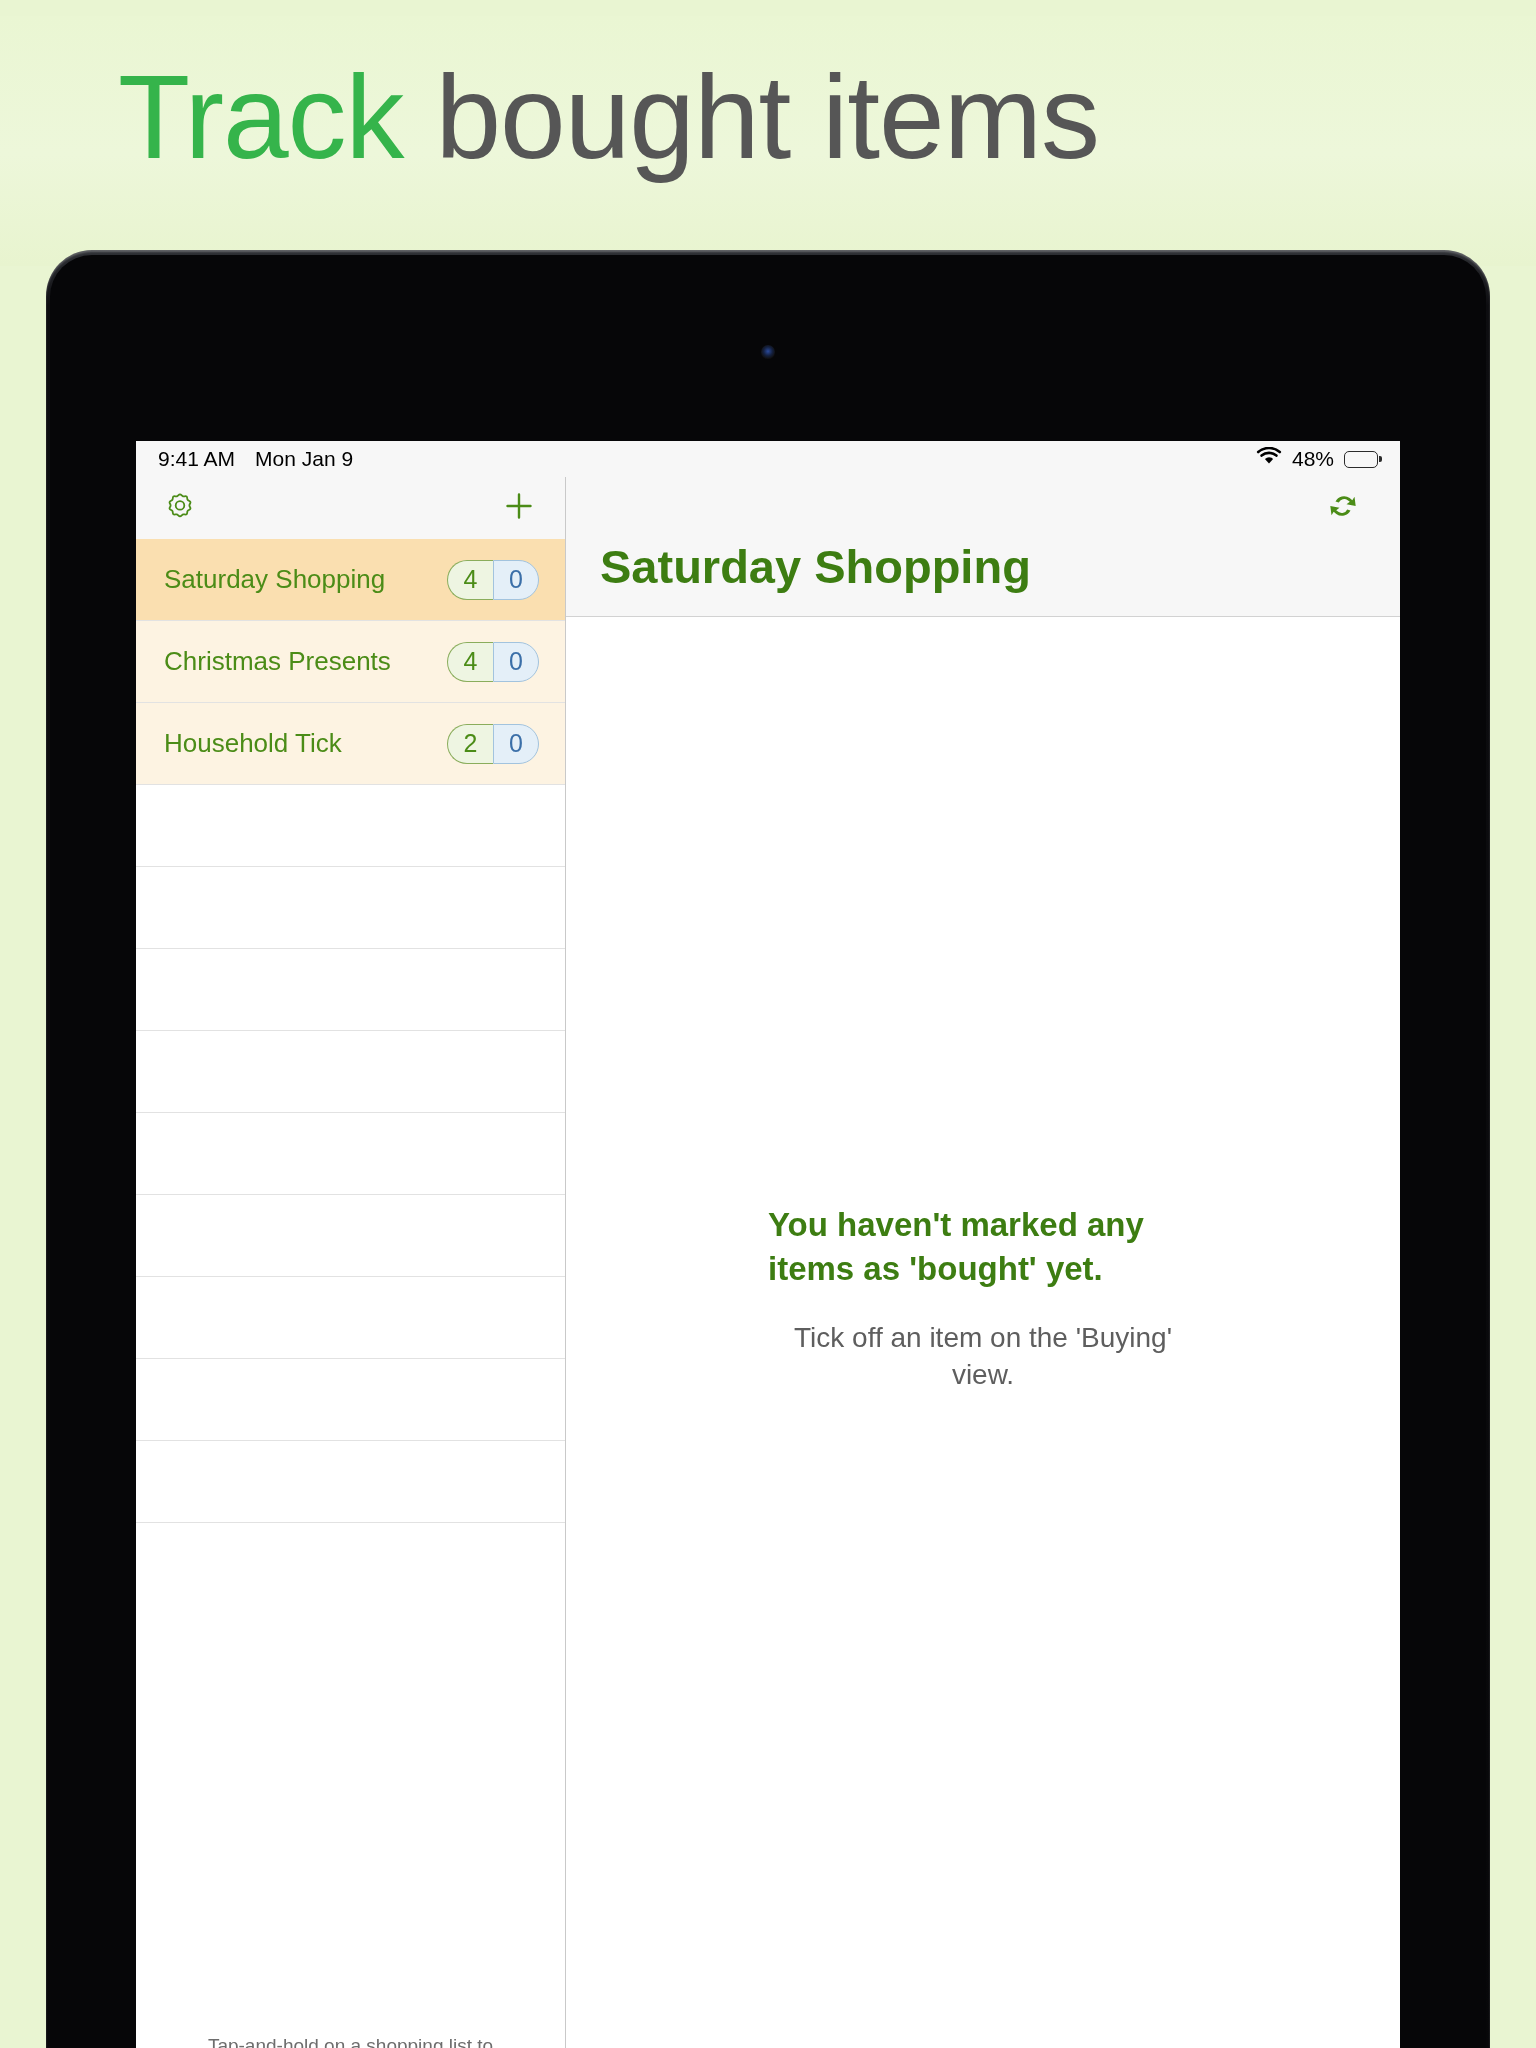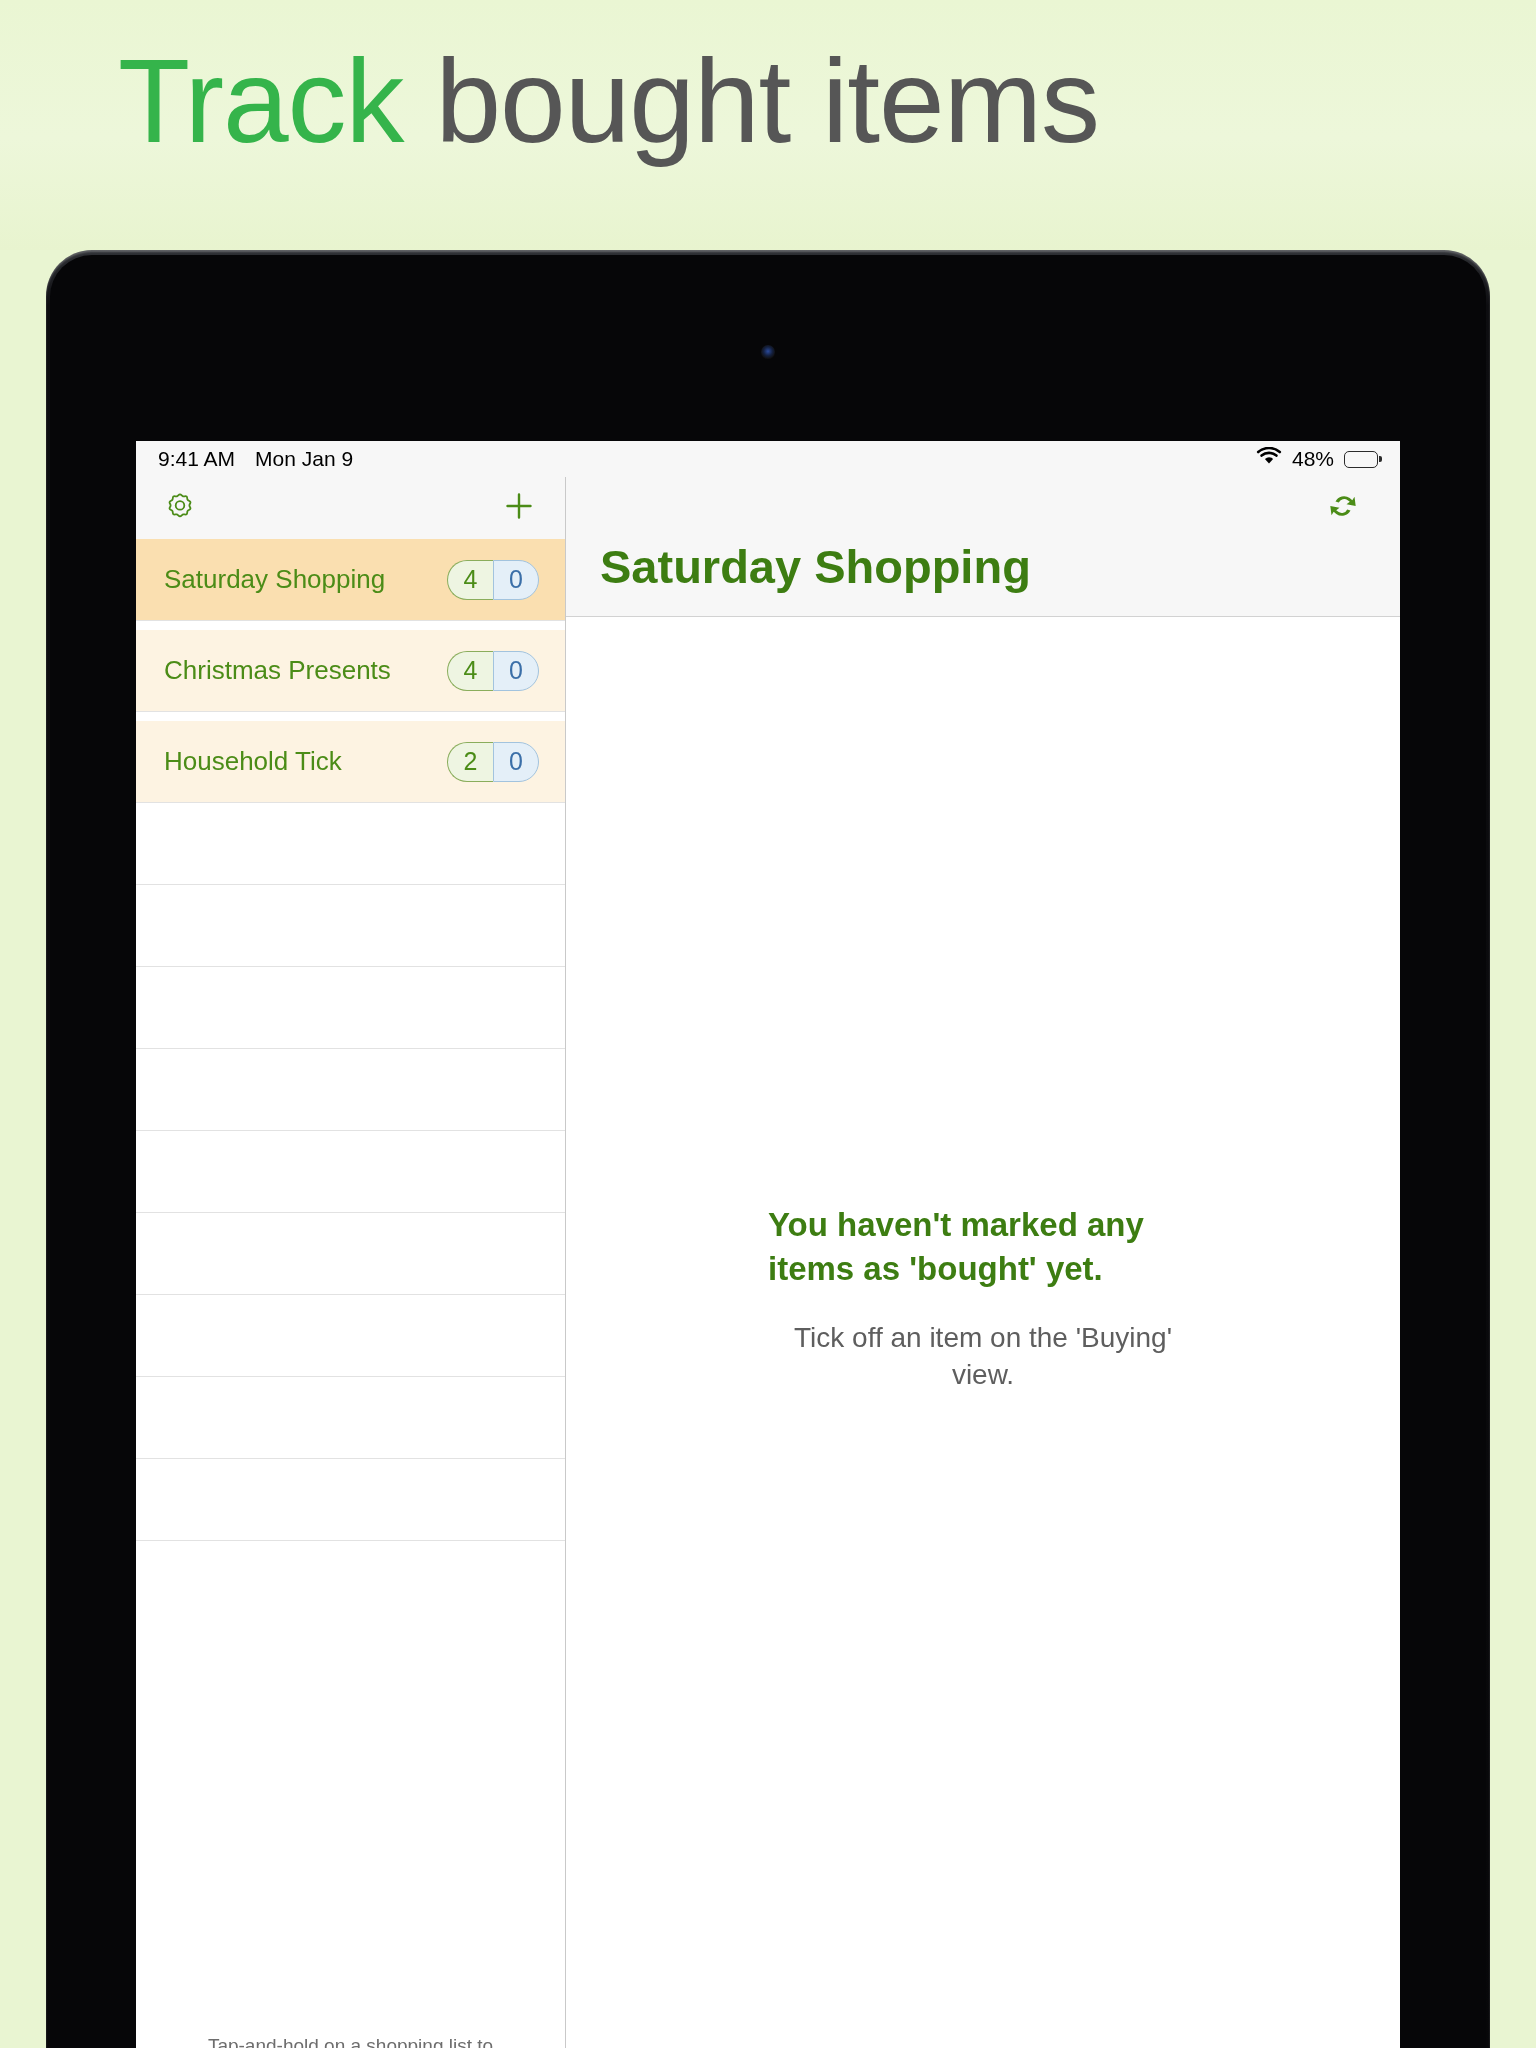--- a/index.html
+++ b/index.html
@@ -12,21 +12,21 @@
 
   body {
     font-family: "Liberation Sans", sans-serif;
     background: #e9f5d2;
     position: relative;
   }
 
   
   #promo-banner {
     position: absolute;
-    left: 0; top: 0;
+    left: 0; top: 16px;
     width: 1536px;
     height: 250px;
     background: linear-gradient(180deg, #eaf6d3 0%, #edf7da 55%, #e8f4cf 100%);
   }
 
   #promo-headline {
     position: absolute;
     left: 118px;
     top: 28px;
     font-size: 118px;
@@ -185,21 +185,21 @@
   .list-row {
     height: 82px;
     flex: 0 0 82px;
     display: flex;
     align-items: center;
     padding: 0 26px 0 28px;
     border-bottom: 1px solid #e2e2e2;
     background: #ffffff;
     cursor: pointer;
   }
-  .list-row.filled { background: #fdf3e2; margin-top: 9px; }
+  .list-row.filled { background: #fdf3e2; }
   .list-row.selected { background: #fadfb0; }
 
   .list-row-name {
     font-size: 26px;
     color: #4b8c17;
     white-space: nowrap;
     overflow: hidden;
     text-overflow: ellipsis;
   }
 

